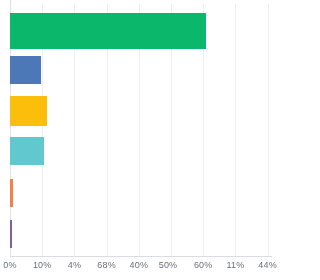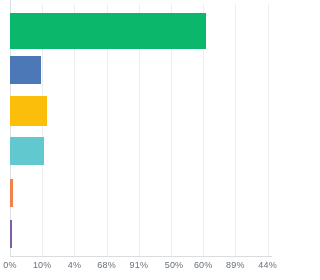--- a/index.html
+++ b/index.html
@@ -172,20 +172,20 @@
       <div class="y-cat-slot" style="top: 220px; height: 28px;">
         <span></span>
       </div>
     </div>
 
   <div id="x-tick-labels">
       <div class="x-tick-label" style="left: 10px;">0%</div>
       <div class="x-tick-label" style="left: 42.2px;">10%</div>
       <div class="x-tick-label" style="left: 74.4px;">4%</div>
       <div class="x-tick-label" style="left: 106.6px;">68%</div>
-      <div class="x-tick-label" style="left: 138.8px;">91%</div>
-      <div class="x-tick-label" style="left: 174px;">50%</div>
+      <div class="x-tick-label" style="left: 138.8px;">40%</div>
+      <div class="x-tick-label" style="left: 168px;">50%</div>
       <div class="x-tick-label" style="left: 203.2px;">60%</div>
-      <div class="x-tick-label" style="left: 235.4px;">89%</div>
+      <div class="x-tick-label" style="left: 235.4px;">11%</div>
       <div class="x-tick-label" style="left: 267.6px;">44%</div>
     </div>
 
 </div>
 
 </body></html>

